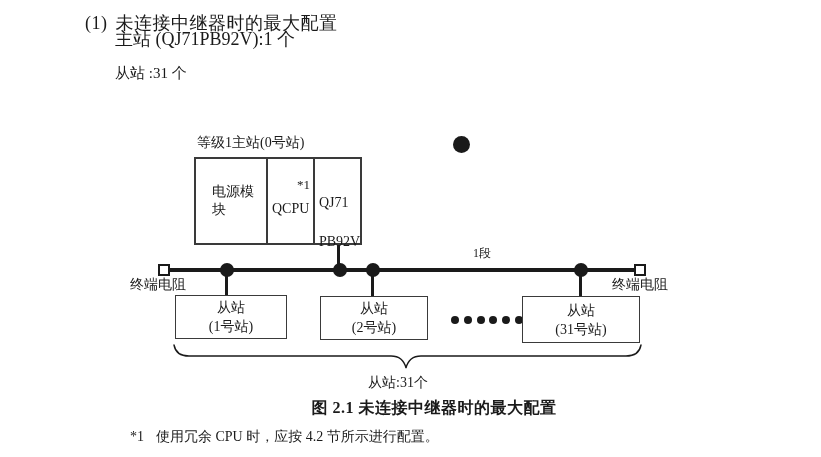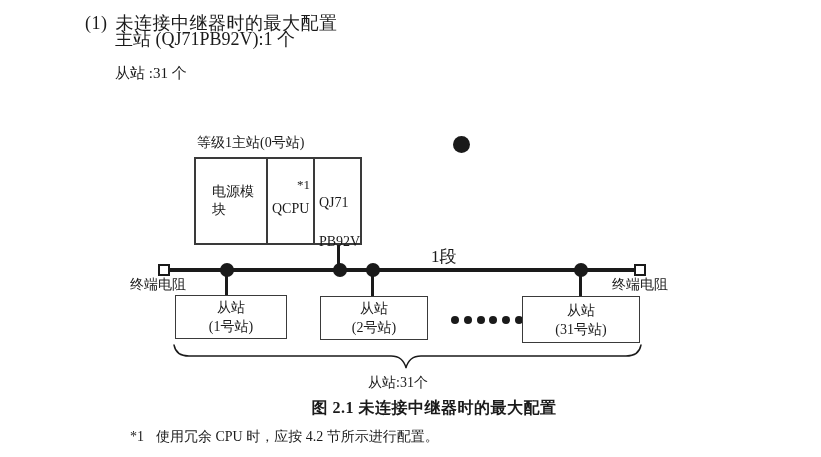--- a/index.html
+++ b/index.html
@@ -35,21 +35,21 @@
   .cell-mod .mod1 { position:absolute; top:36px; left:4px; }
   .cell-mod .mod2 { position:absolute; top:49px; left:4px;margin-top:26px; }
 
   
   .legend { left:453px; top:136px; display:flex; align-items:center; }
   .legend-dot { width:17px; height:17px; border-radius:50%; background:#1a1a1a; margin-right:10px; }
   .legend-text { font-size:15px; }
 
   
   .bus-line { left:170px; top:268px; width:466px; height:4px; background:#1a1a1a; }
-  .seg-label { left:431px; top:245px; font-size:17px; }
+  .seg-label { left:473px; top:245px; font-size:12px; }
   .tsq { width:12px; height:12px; background:#ffffff; border:2px solid #1a1a1a; }
   .tsq-left  { left:158px; top:264px; }
   .tsq-right { left:634px; top:264px; }
   .tlabel { font-size:14px; }
   .tlabel-left  { left:130px; top:276px; }
   .tlabel-right { left:612px; top:276px; }
 
   .bus-dot { width:14px; height:14px; border-radius:50%; background:#1a1a1a; top:263px; }
   .dot-1 { left:220px; }
   .dot-m { left:333px; }

